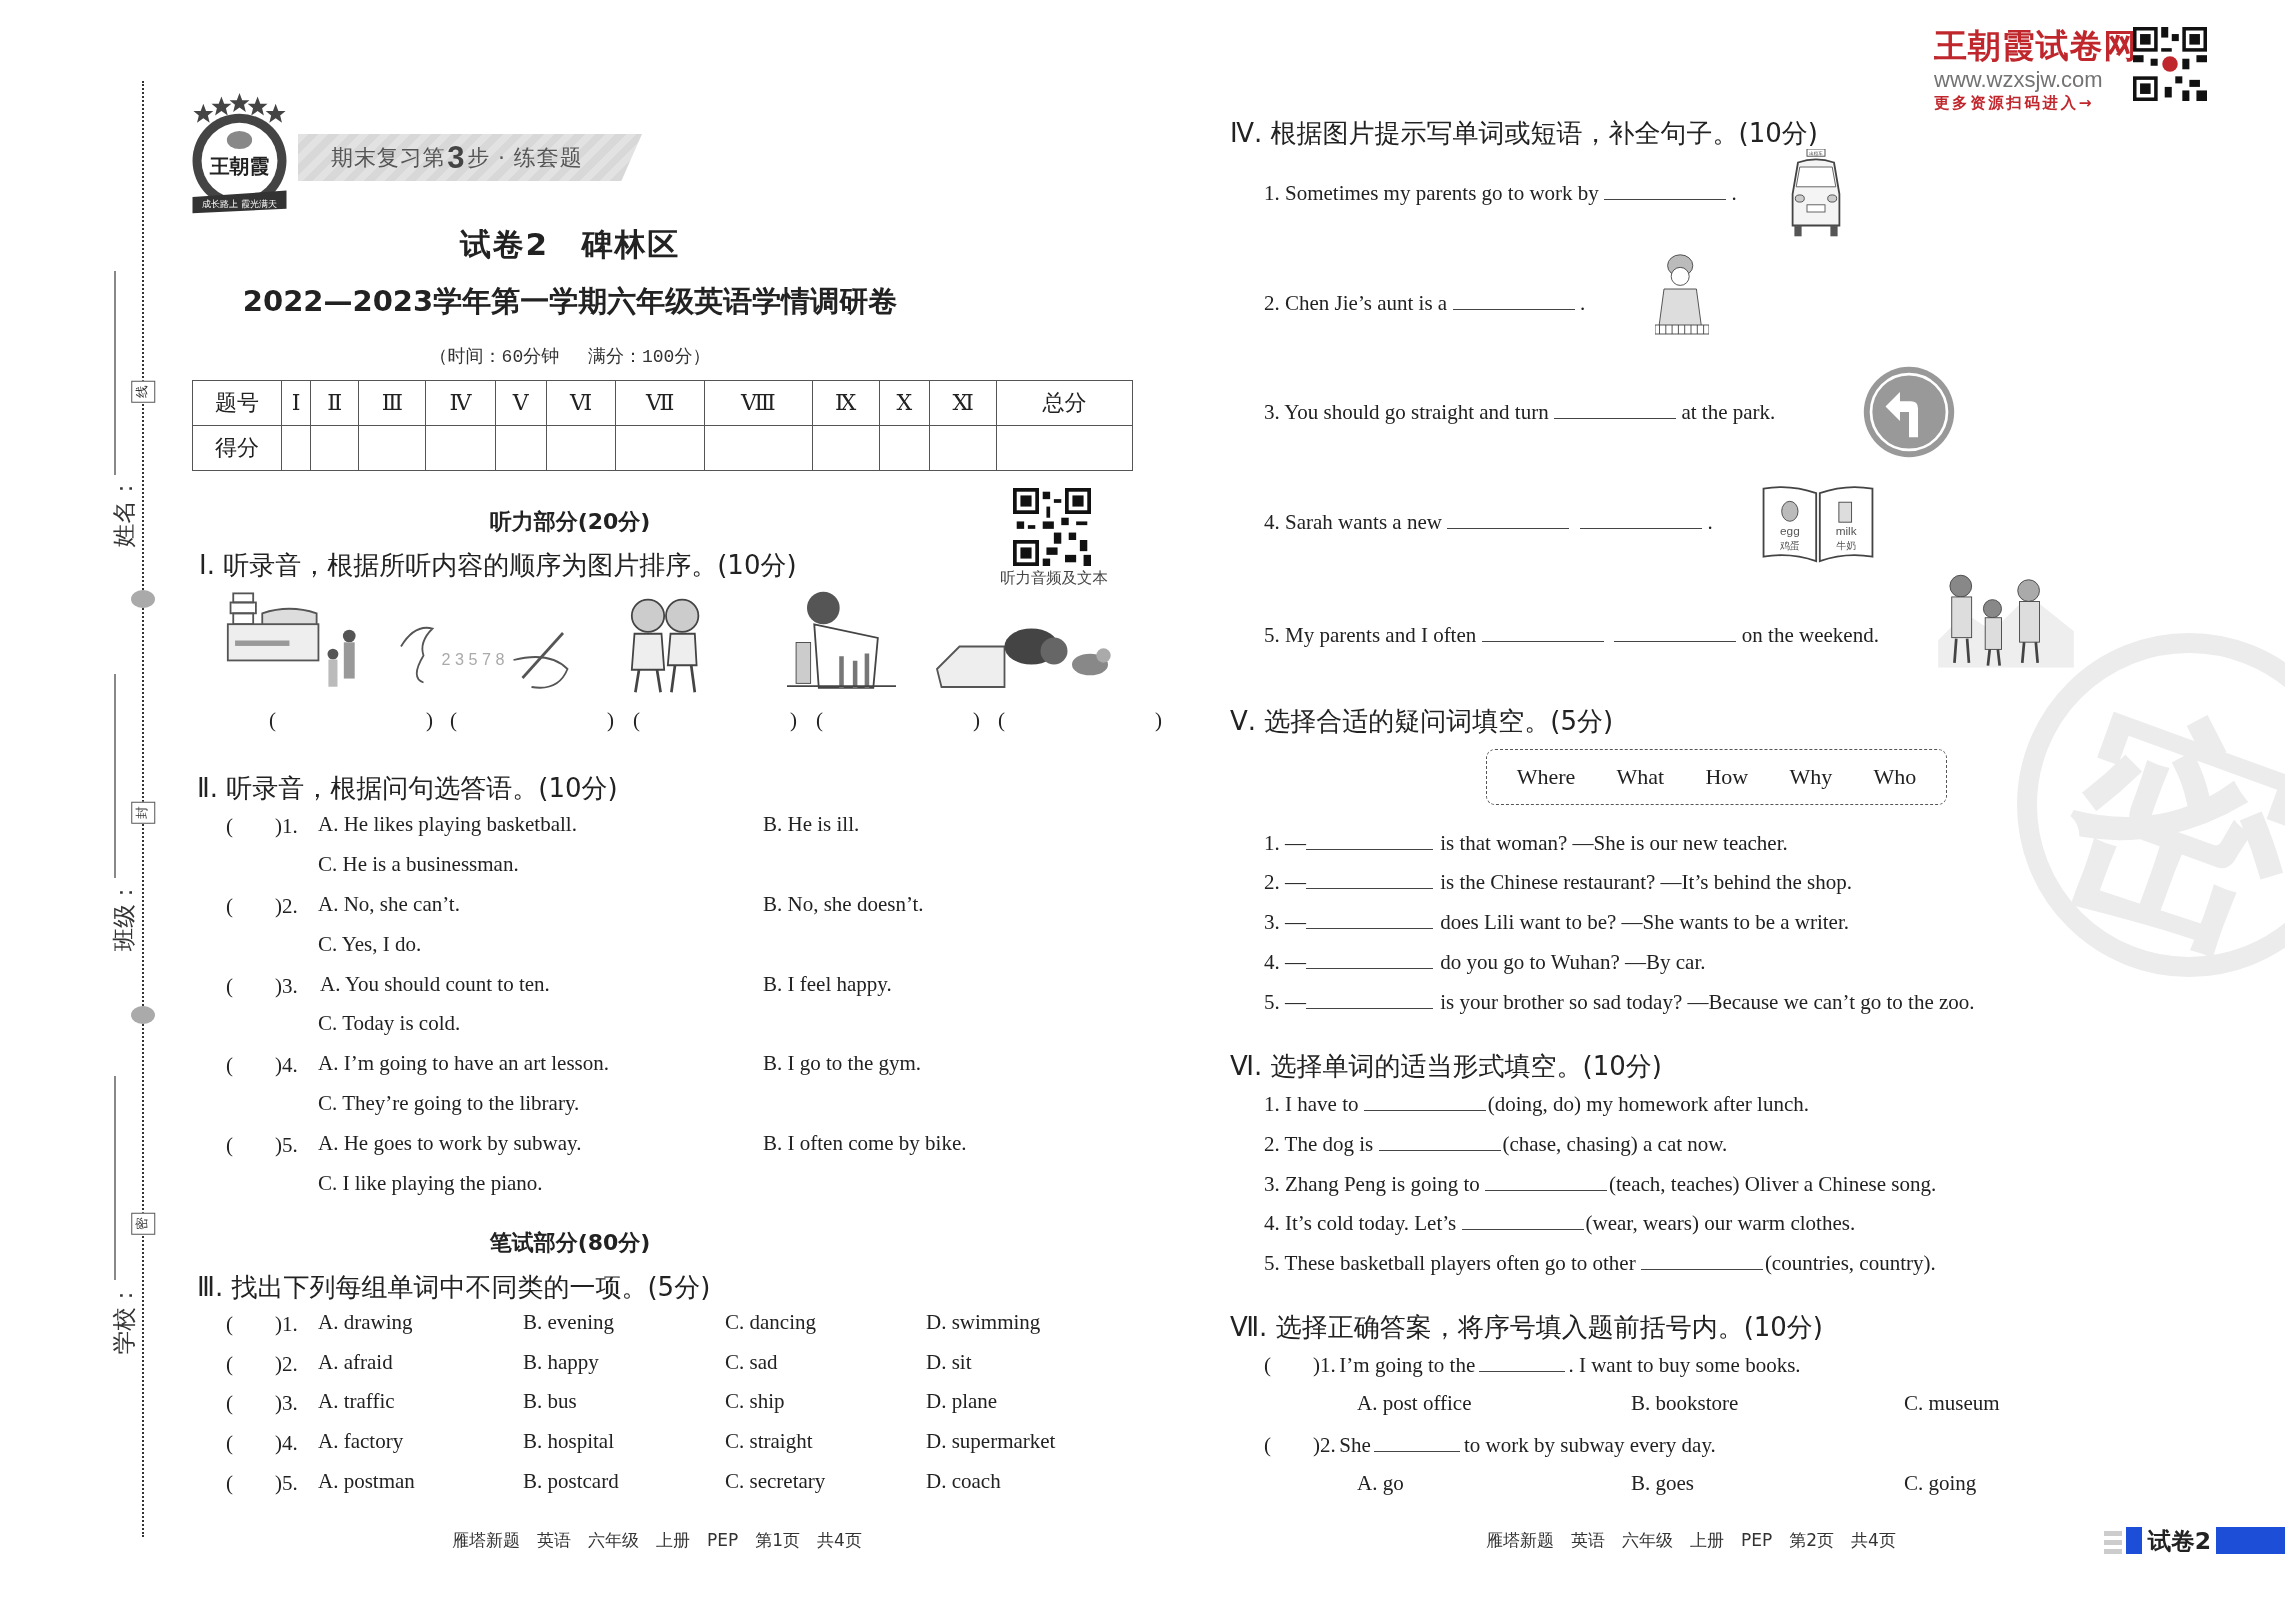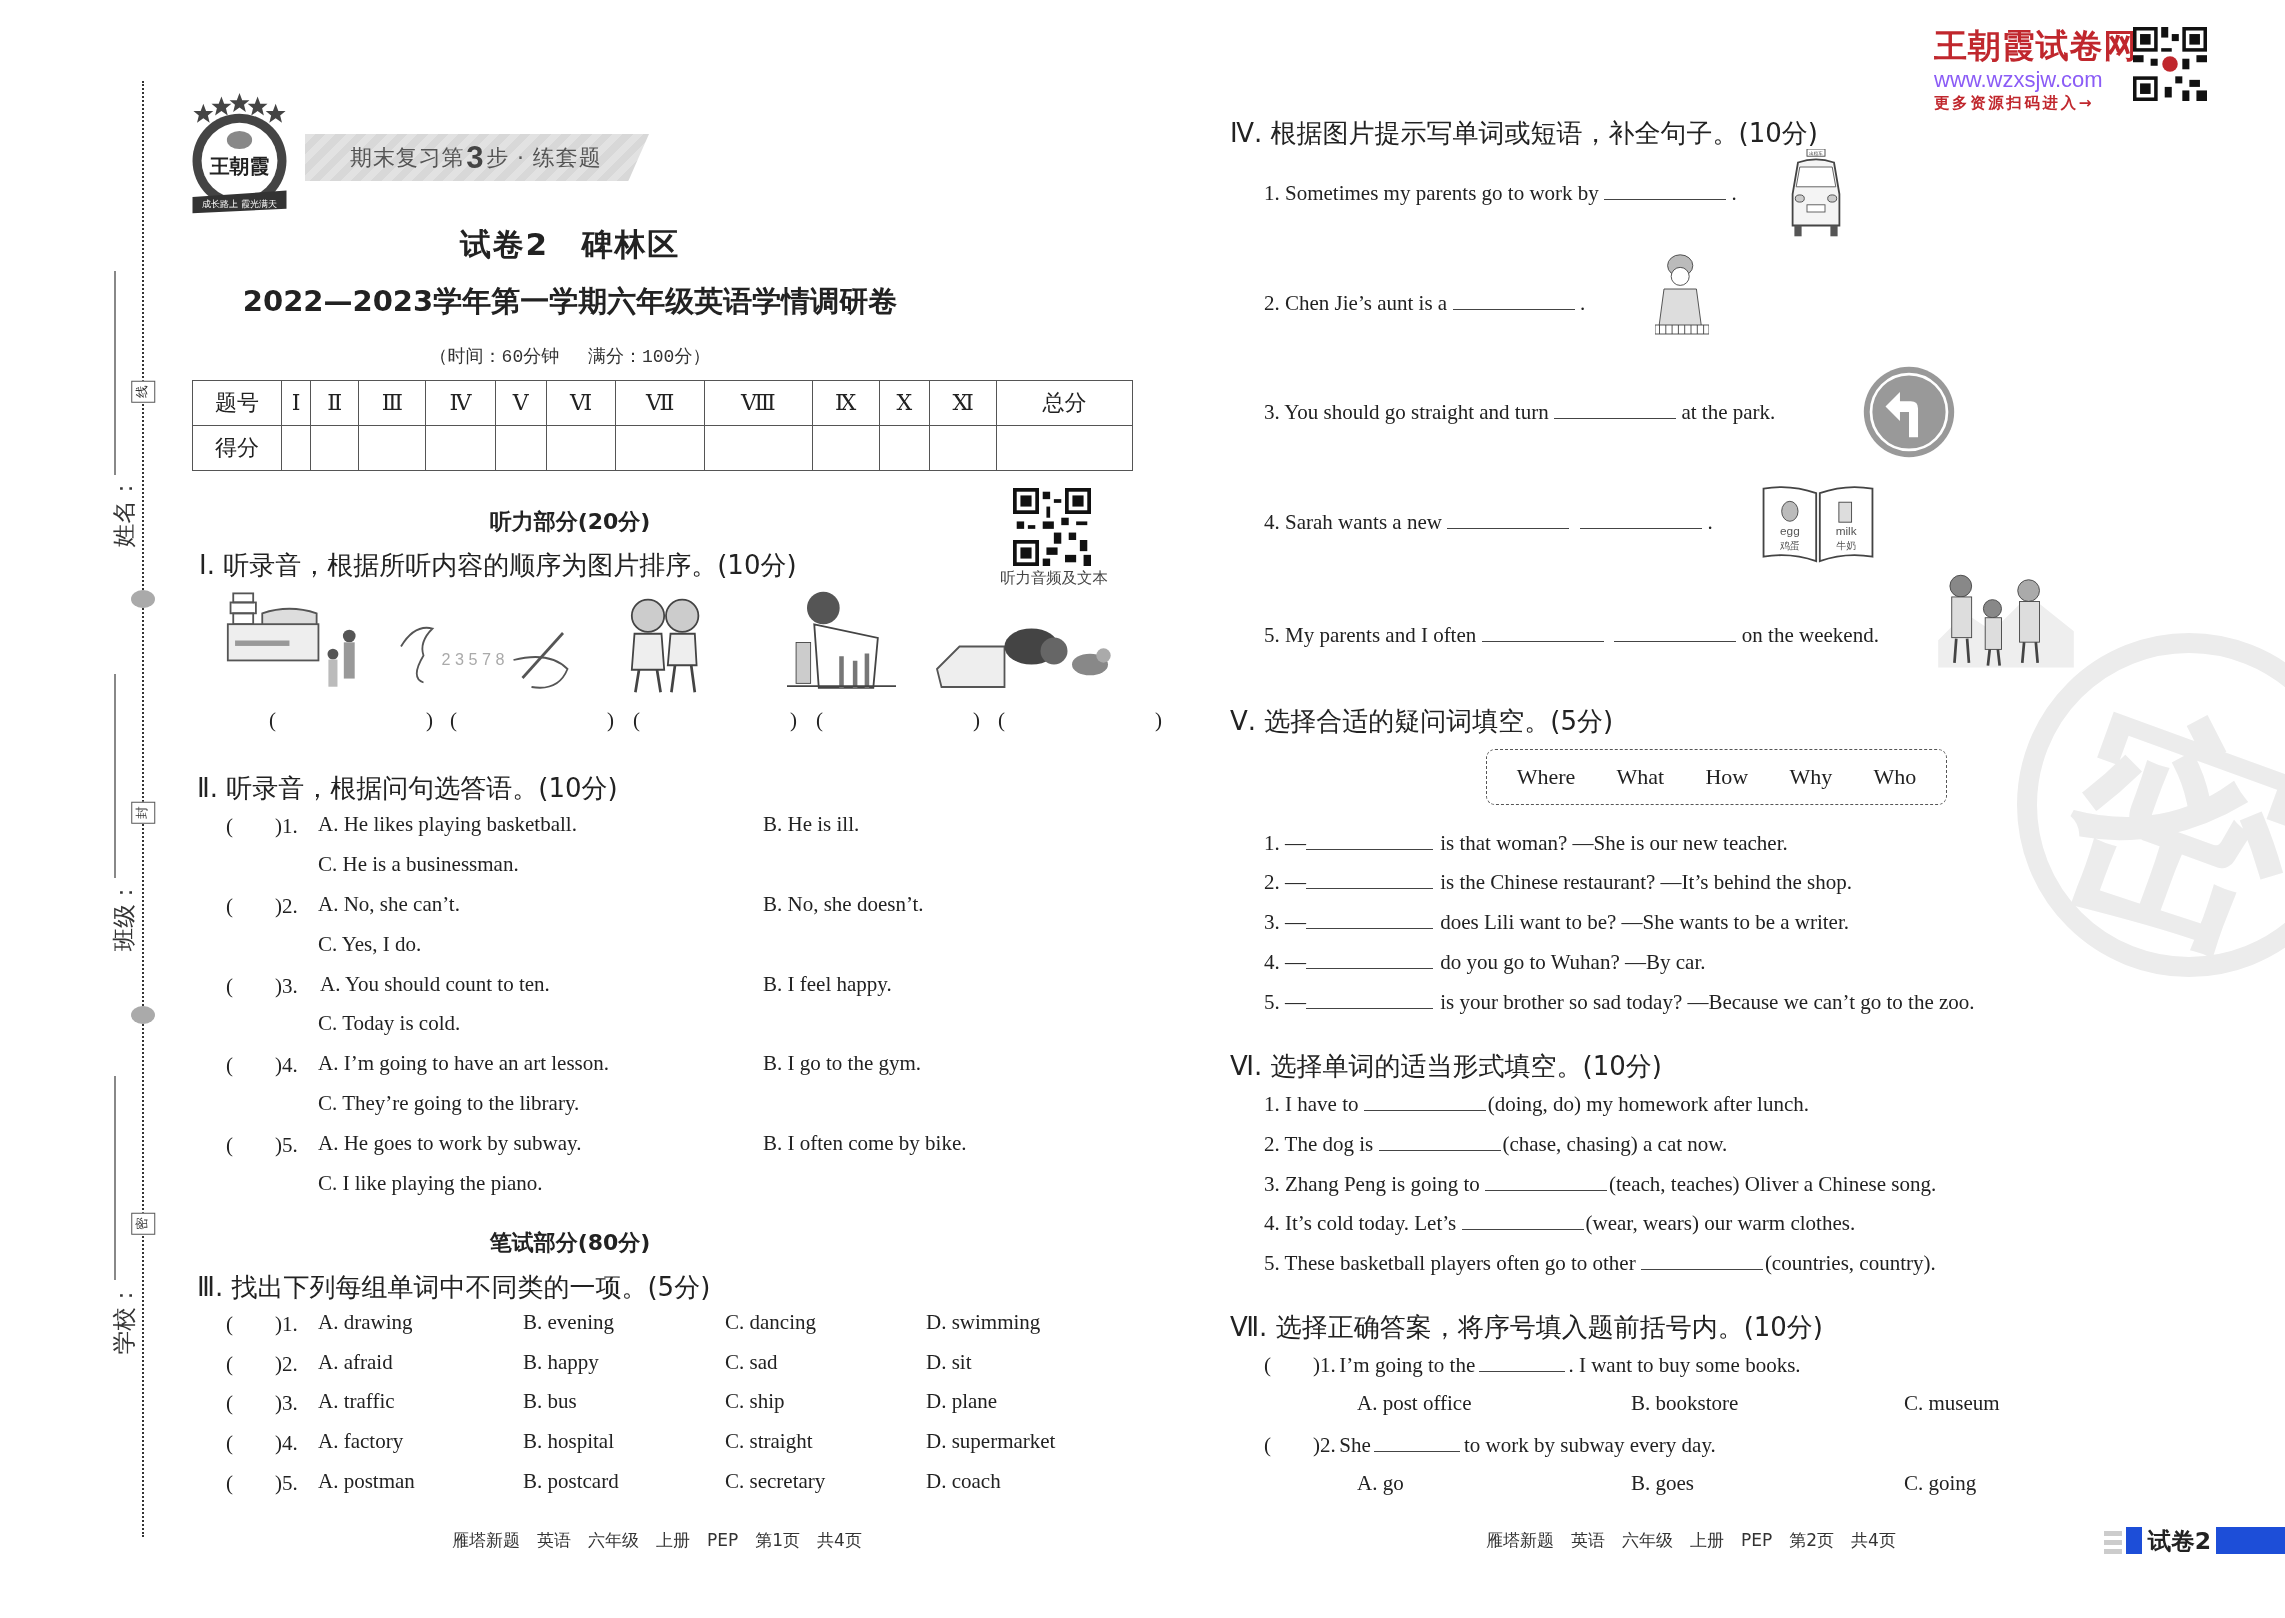--- a/index.html
+++ b/index.html
@@ -12,23 +12,23 @@
   
   .binding-line { position: absolute; left: 142px; top: 81px; height: 1456px; border-left: 2.7px dotted #333; }
   .bind-box { position: absolute; left: 132px; width: 22px; height: 23.5px; border: 1.4px solid #555; background: #fff;
     font-size: 12.7px; display: flex; align-items: center; justify-content: center; transform: rotate(-90deg); color: #333; }
   .bind-seal { position: absolute; left: 131px; width: 23.5px; height: 18px; border-radius: 50%; background: #aaa; }
   .field-label { position: absolute; left: 89px; font-size: 23.5px; transform: rotate(-90deg); transform-origin: center; color: #333; white-space: nowrap; }
   .field-line { position: absolute; left: 114px; width: 1.8px; background: #888; }
 
   
   .logo { position: absolute; left: 185px; top: 93px; width: 109px; height: 122px; }
-  .banner { position: absolute; left: 305px; top: 134px; width: 344px; height: 47px;
+  .banner { position: absolute; left: 298px; top: 134px; width: 344px; height: 47px;
     background: repeating-linear-gradient(135deg, #e2e2e2 0 7.2px, #d8d8d8 7.2px 14.5px); 
-    clip-path: polygon(0 0, 100% 0, 94% 100%, 0 100%); display:flex; align-items:center; padding-left: 45px;
+    clip-path: polygon(0 0, 100% 0, 94% 100%, 0 100%); display:flex; align-items:center; padding-left: 33px;
     font-size: 22px; color: #555; letter-spacing: 0.9px; }
   .banner b { font-size: 31px; color: #444; margin: 0 1.8px; }
 
   .title1 { position: absolute; left: 0; width: 1140px; top: 224px; text-align: center; font-size: 31px; font-weight: bold; letter-spacing: 1.8px; }
   .title2 { position: absolute; left: 0; width: 1140px; top: 282px; text-align: center; font-size: 29px; font-weight: bold; }
   .subtitle { position: absolute; left: 0; width: 1140px; top: 344px; text-align: center; font-size: 18px; color: #333; font-family: Liberation Mono, monospace; }
 
   table.score { position: absolute; left: 192px; top: 380px; width: 941px; border-collapse: collapse; border: 1.8px solid #333; }
   table.score td { border: 0.9px solid #555; height: 45px; text-align: center; font-size: 22px; }
   table.score td.hd { width: 89px; }
@@ -40,21 +40,21 @@
   .sec-head { position: absolute; font-size: 26px; color: #222; white-space: nowrap; }
   .line { position: absolute; font-size: 21px; white-space: nowrap; color: #222; }
   .blank { display: inline-block; border-bottom: 1.4px solid #444; height: 1em; vertical-align: baseline; }
 
   .pic { position: absolute; }
   .pic-paren { position: absolute; font-size: 21px; letter-spacing: 36px; }
 
   
   .brand { position: absolute; left: 1934px; top: 23.5px; }
   .brand-name { font-size: 33px; font-weight: bold; color: #c0272d; letter-spacing: 0.9px; }
-  .brand-url { font-size: 22px; color: #8b5cf6; margin-top: -1.8px; }
+  .brand-url { font-size: 22px; color: #737373; margin-top: -1.8px; }
   .brand-more { font-size: 15.4px; color: #c0272d; font-weight: bold; letter-spacing: 2.7px; }
   .qr-brand { position: absolute; left: 2133px; top: 27px; width: 74px; height: 74px; }
 
   .wordbox { position: absolute; left: 1486px; top: 749px; width: 461px; height: 56px; border: 1.8px dashed #555; border-radius: 9px;
     display: flex; justify-content: space-around; align-items: center; font-size: 22px; padding: 0 9px; }
 
   .watermark { position: absolute; left: 2017px; top: 633px; width: 344px; height: 344px; border-radius: 50%; border: 20px solid #ececec; }
   .watermark span { position: absolute; left: 27px; top: 27px; font-size: 226px; color: #ececec; font-weight: bold; transform: rotate(20deg); }
 
   .footer { position: absolute; font-size: 17px; color: #333; word-spacing: 12.7px; white-space: nowrap; }

